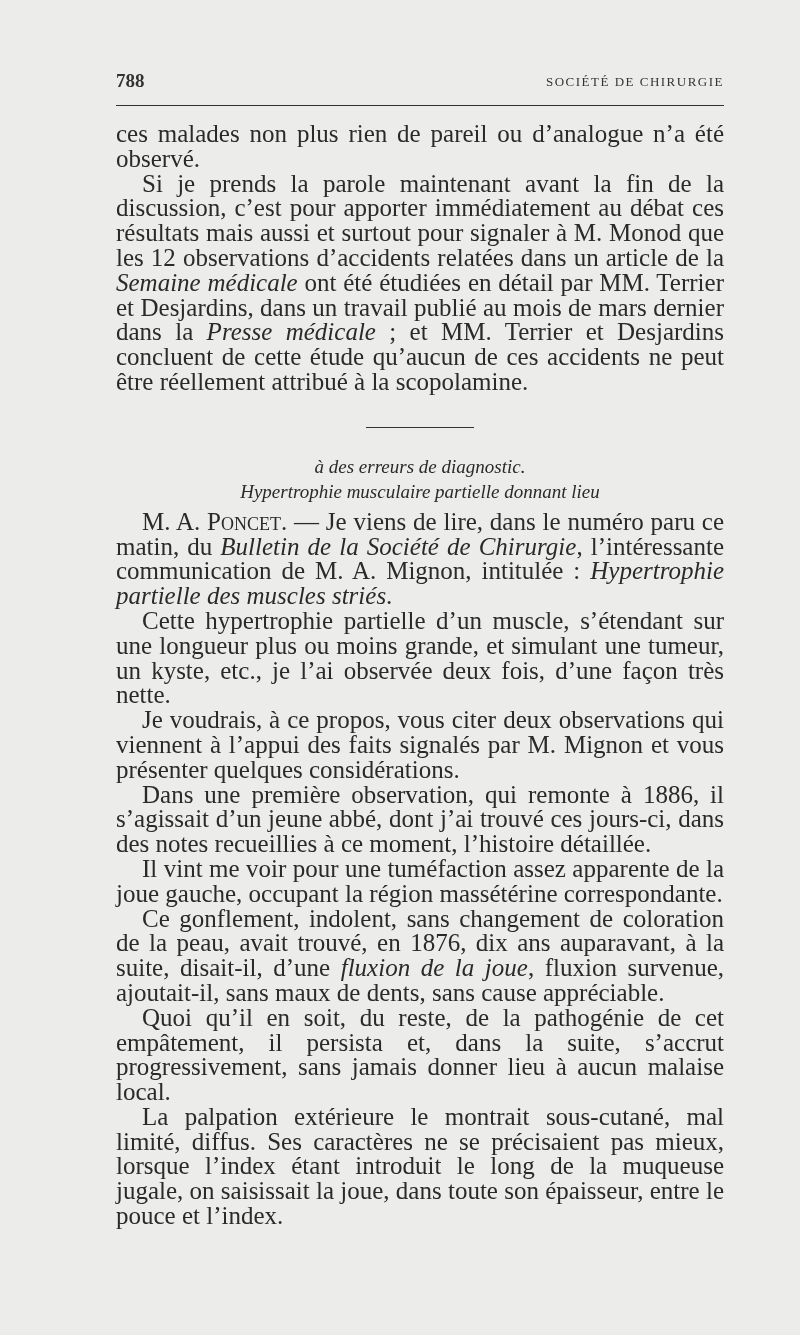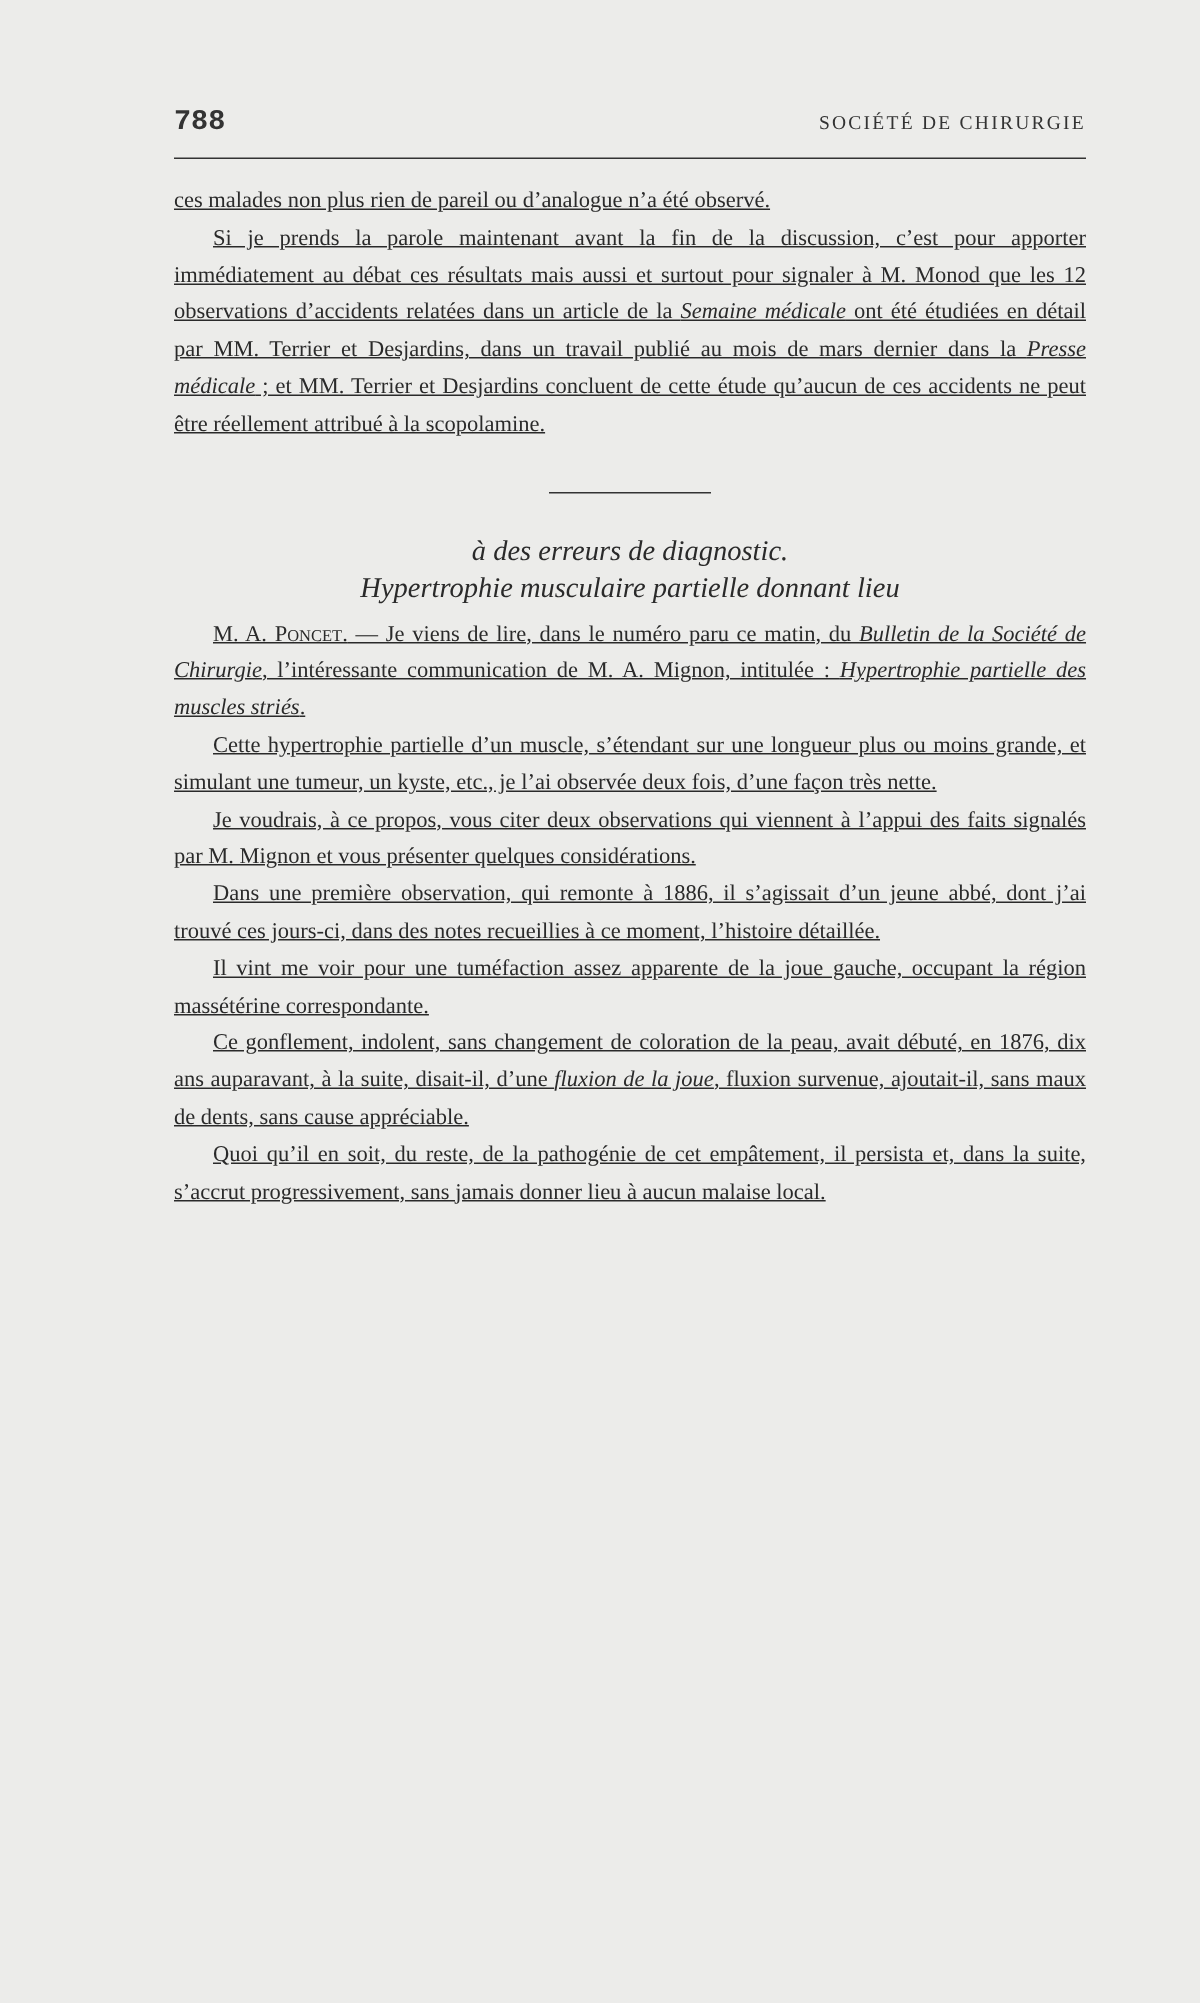--- a/index.html
+++ b/index.html
@@ -16,40 +16,39 @@
       left: 116px; top: 70px;
       width: 608px;
     }
     .running-head {
       position: relative;
       height: 30px;
     }
     .page-number {
       position: absolute; left: 0; top: 0;
       font-size: 19px; font-weight: bold; color: #333;
-      font-family: Liberation Mono, monospace;
+      font-family: Liberation Serif, serif;
     }
     .header-title {
       position: absolute; left: 0; right: 0; top: 4px;
       text-align: right;
       font-size: 13px; letter-spacing: 1.5px;
       font-family: "Liberation Serif", serif;
       color: #333;
     }
     .header-rule {
       height: 0; border-top: 1.5px solid #333;
       margin-top: 5px; width: 100%;
     }
     .body-text {
       margin-top: 16px;
       font-family: "Liberation Serif", serif;
-      font-size: 15px;
+      font-size: 25px;
       line-height: 24.8px;
       text-align: justify;
-      text-decoration: underline;
     }
     .body-text p { margin: 0; text-indent: 0; }
     .body-text p.indent { text-indent: 26px; }
     .section-rule {
       width: 108px; border-top: 1.5px solid #333;
       margin: 32px auto 0;
     }
     .section-title {
       text-align: center; font-style: italic;
       font-family: "Liberation Serif", serif;
@@ -88,17 +87,18 @@
 
   <div class="body-text second-text">
     <p class="indent">
       <span class="sc">M. A. Poncet.</span><span> — Je viens de lire, dans le numéro paru ce matin, du </span><em>Bulletin de la Société de Chirurgie</em><span>, l’intéressante communication de M. A. Mignon, intitulée : </span><em>Hypertrophie partielle des muscles striés</em><span>.</span>
     </p>
     <p class="indent">Cette hypertrophie partielle d’un muscle, s’étendant sur une longueur plus ou moins grande, et simulant une tumeur, un kyste, etc., je l’ai observée deux fois, d’une façon très nette.</p>
     <p class="indent">Je voudrais, à ce propos, vous citer deux observations qui viennent à l’appui des faits signalés par M. Mignon et vous présenter quelques considérations.</p>
     <p class="indent">Dans une première observation, qui remonte à 1886, il s’agissait d’un jeune abbé, dont j’ai trouvé ces jours-ci, dans des notes recueillies à ce moment, l’histoire détaillée.</p>
     <p class="indent">Il vint me voir pour une tuméfaction assez apparente de la joue gauche, occupant la région massétérine correspondante.</p>
     <p class="indent">
-      <span>Ce gonflement, indolent, sans changement de coloration de la peau, avait débuté, en 1876, dix ans auparavant, à la suite, disait-il, d’une </span><em>fluxion de la joue</em><span>, fluxion survenue, ajoutait-il, sans maux de dents, sans cause appréciable.</span>
+      <span>Ce gonflement, indolent, sans changement de coloration de la peau, avait trouvé, en 1876, dix ans auparavant, à la suite, disait-il, d’une </span><em>fluxion de la joue</em><span>, fluxion survenue, ajoutait-il, sans maux de dents, sans cause appréciable.</span>
     </p>
     <p class="indent">Quoi qu’il en soit, du reste, de la pathogénie de cet empâtement, il persista et, dans la suite, s’accrut progressivement, sans jamais donner lieu à aucun malaise local.</p>
+    <p class="indent">La palpation extérieure le montrait sous-cutané, mal limité, diffus. Ses caractères ne se précisaient pas mieux, lorsque l’index étant introduit le long de la muqueuse jugale, on saisissait la joue, dans toute son épaisseur, entre le pouce et l’index.</p>
   </div>
 </div>
 
 </body></html>

